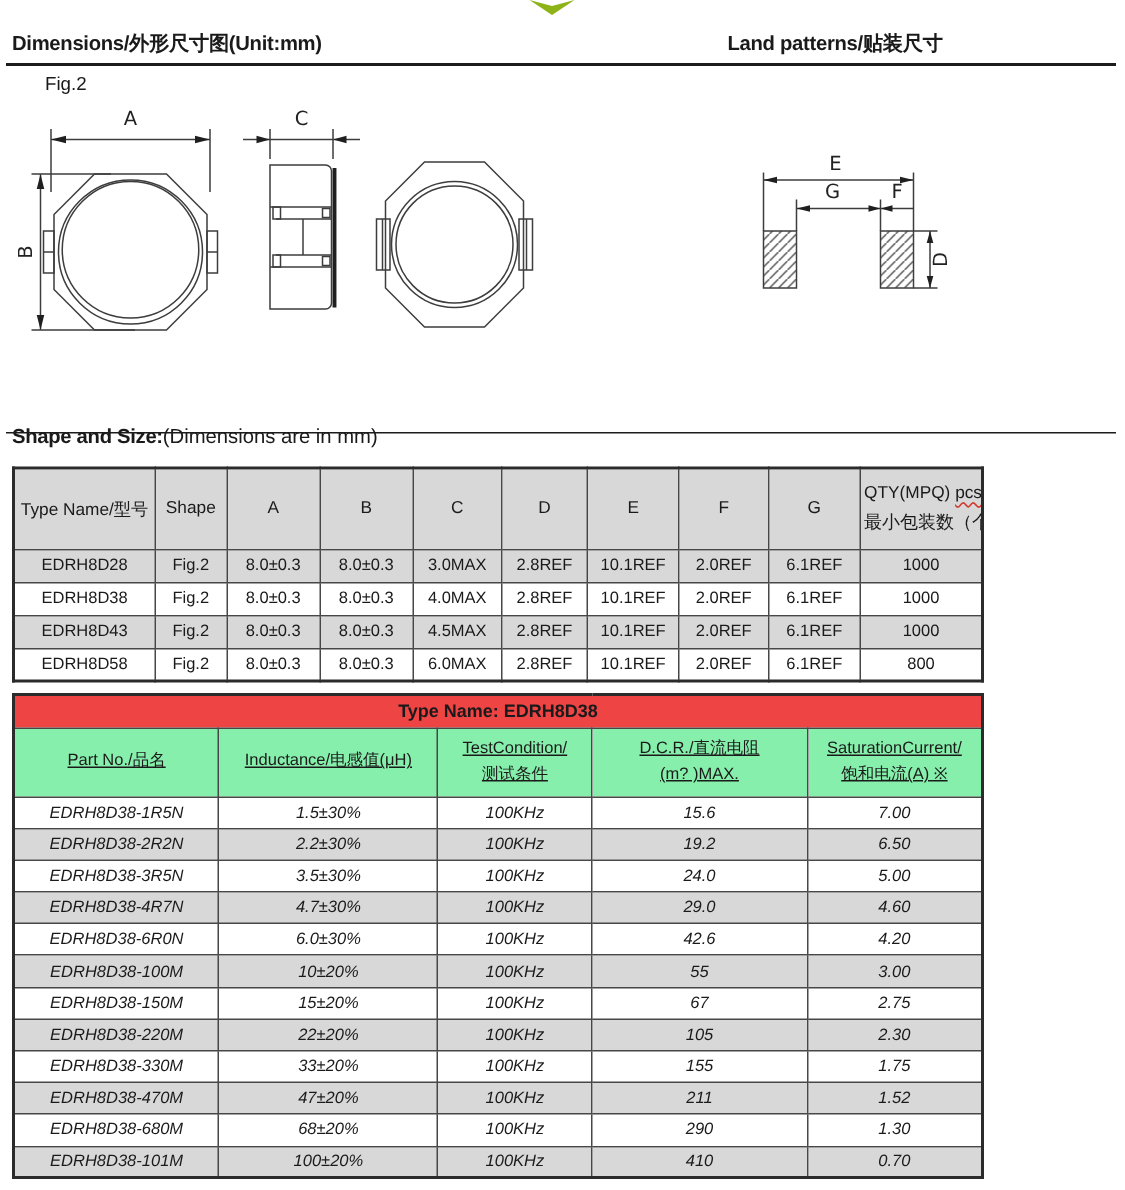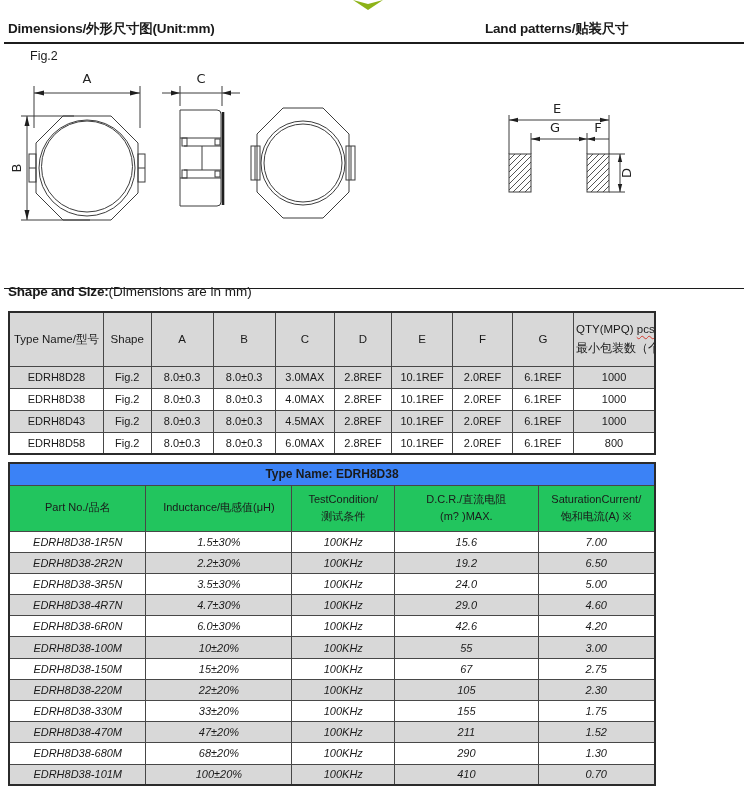--- a/index.html
+++ b/index.html
@@ -18,23 +18,23 @@
   
   table{border-collapse:collapse;table-layout:fixed;width:100%;}
   .dtable{position:absolute;left:8px;width:648px;}
   .dtable table{border:2px solid #2b2b2b;}
   .dtable th,.dtable td{border:1px solid #474747;text-align:center;vertical-align:middle;
       font-weight:normal;font-size:11px;padding:0 2px;overflow:hidden;white-space:nowrap;}
   .dtable tr.gray td, .dtable tr.gray th{background:#d8d8d8;}
   #size-table thead tr{height:54px;background:#d8d8d8;}
   #size-table thead th{font-size:11.5px;}
   #size-table tbody tr{height:22px;padding-left:24px;}
-  #spec-table .title-row{height:22px;background:#3b82f6;}
+  #spec-table .title-row{height:22px;background:#ef4444;}
   #spec-table .title-row th{font-weight:bold;font-size:12px;}
-  #spec-table thead .cols{height:46px;background:#22c55e;}
+  #spec-table thead .cols{height:46px;background:#86efac;text-decoration:underline;}
   #spec-table thead .cols th{font-size:11px;}
   #spec-table tbody tr{height:21.2px;font-style:italic;}
   .hline{line-height:1.55;}
   .squiggle{text-decoration:underline wavy #d23a2e 1px;text-underline-offset:2px;}
 
   
   svg .ln{stroke:#3d3d3d;stroke-width:1;fill:none;}
   svg .thick{stroke:#1f1f1f;stroke-width:2.6;fill:none;}
   svg .ar{fill:#1f1f1f;stroke:none;}
   svg text{font-family:"DejaVu Sans", sans-serif;font-size:13px;fill:#222;}

